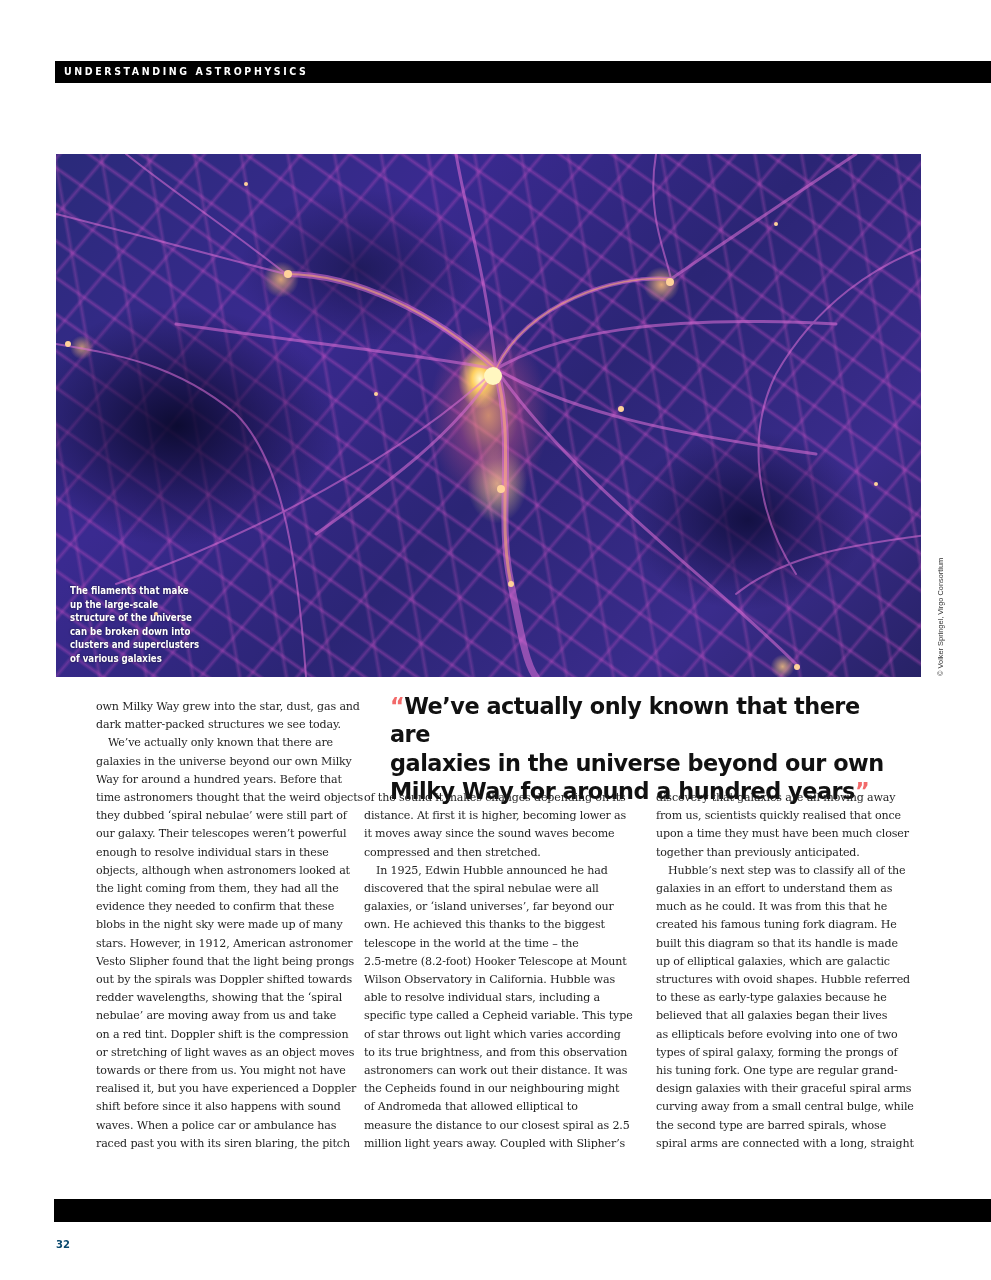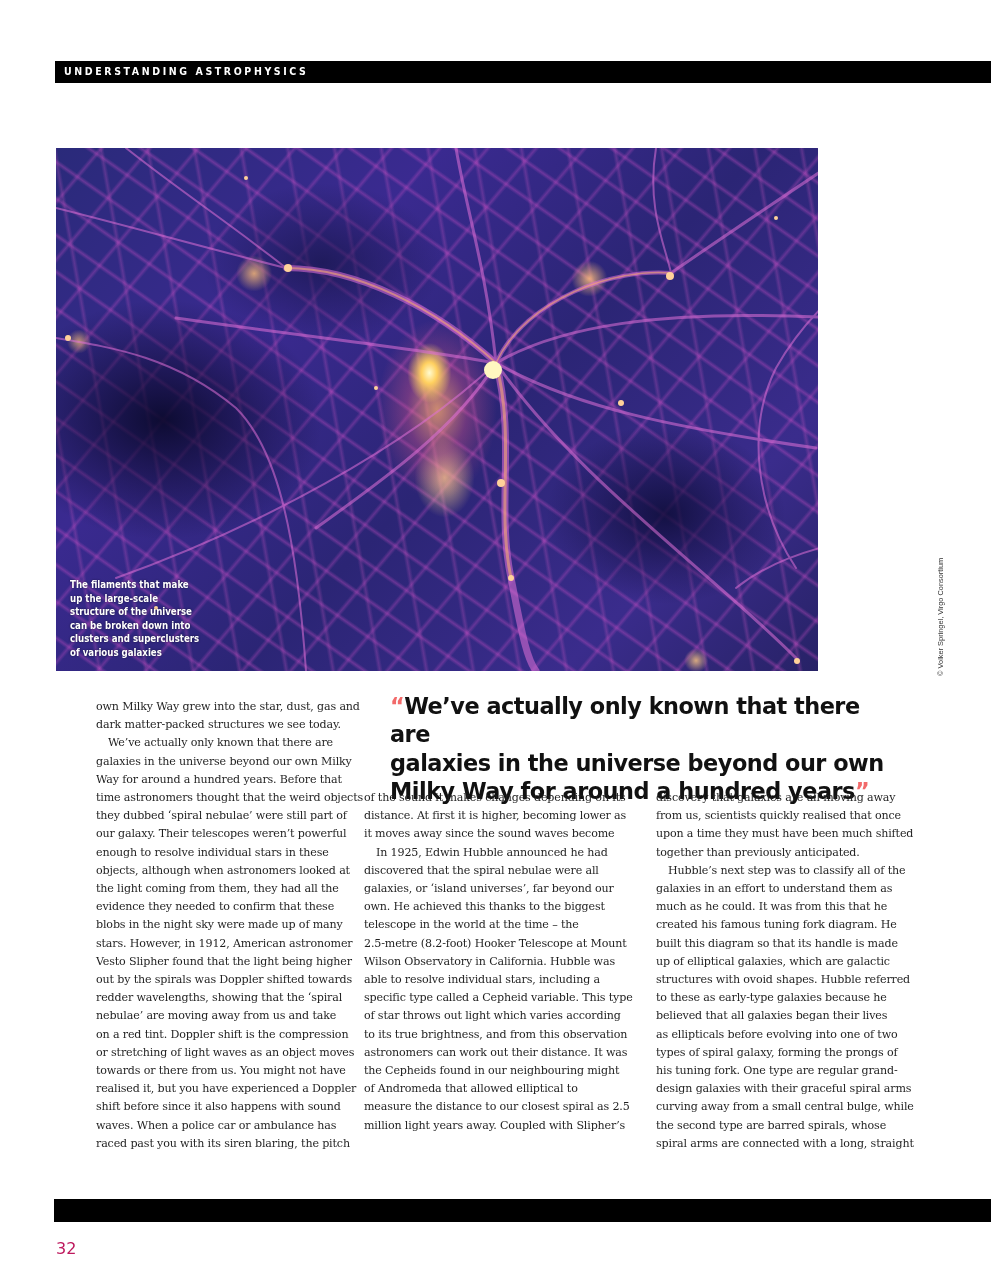--- a/index.html
+++ b/index.html
@@ -12,21 +12,21 @@
     background:#000;
     text-align:center;
   }
   .top-bar .label {
     position:absolute; left:9px; top:4px;
     font-family:"DejaVu Sans Condensed","DejaVu Sans",sans-serif;
     font-weight:bold; font-size:10.5px; letter-spacing:2.6px;
     color:#fff; white-space:nowrap;
   }
   .hero {
-    position:absolute; left:56px; top:148px; width:762px; height:523px;
+    position:absolute; left:56px; top:154px; width:865px; height:523px;
     overflow:hidden;
     background:
       radial-gradient(ellipse 22px 30px at 49% 43%, #fffbd0 0%, #ffd060 35%, rgba(255,120,80,0.0) 100%),
       radial-gradient(ellipse 60px 90px at 50% 50%, rgba(255,170,110,0.75) 0%, rgba(230,90,140,0.35) 50%, rgba(0,0,0,0) 100%),
       radial-gradient(ellipse 30px 40px at 51% 63%, rgba(255,210,140,0.8) 0%, rgba(0,0,0,0) 100%),
       radial-gradient(circle 18px at 70% 25%, rgba(255,190,120,0.85) 0%, rgba(0,0,0,0) 100%),
       radial-gradient(circle 18px at 26% 24%, rgba(255,190,120,0.8) 0%, rgba(0,0,0,0) 100%),
       radial-gradient(circle 12px at 3% 37%, rgba(255,190,120,0.7) 0%, rgba(0,0,0,0) 100%),
       radial-gradient(circle 12px at 84% 98%, rgba(255,200,130,0.8) 0%, rgba(0,0,0,0) 100%),
       radial-gradient(ellipse 160px 120px at 14% 52%, rgba(8,8,40,0.9) 0%, rgba(0,0,0,0) 100%),
@@ -69,21 +69,21 @@
     letter-spacing:-0.5px;
   }
   .pullquote .qmark { color:#f26a6a; }
   .bottom-bar {
     position:absolute; left:54px; top:1199px; width:937px; height:23px;
     background:#000;
   }
   .page-num {
     position:absolute; left:56px; top:1239px;
     font-family:"DejaVu Sans","Liberation Sans",sans-serif;
-    font-weight:normal; font-size:16px; color:#be185d;
+    font-weight:bold; font-size:10px; color:#0c4a6e;
   }
 </style>
 </head>
 <body>
 
 <div class="top-bar">
   <span class="label">UNDERSTANDING ASTROPHYSICS</span>
 </div>
 
 <div class="hero" role="img" aria-label="Simulation of the cosmic web: glowing magenta and orange filaments of galaxies on a deep blue background">
@@ -154,57 +154,58 @@
     <span class="line">Way for around a hundred years. Before that</span>
     <span class="line">time astronomers thought that the weird objects</span>
     <span class="line">they dubbed ‘spiral nebulae’ were still part of</span>
     <span class="line">our galaxy. Their telescopes weren’t powerful</span>
     <span class="line">enough to resolve individual stars in these</span>
     <span class="line">objects, although when astronomers looked at</span>
     <span class="line">the light coming from them, they had all the</span>
     <span class="line">evidence they needed to confirm that these</span>
     <span class="line">blobs in the night sky were made up of many</span>
     <span class="line">stars. However, in 1912, American astronomer</span>
-    <span class="line">Vesto Slipher found that the light being higher</span>
+    <span class="line">Vesto Slipher found that the light being prongs</span>
     <span class="line">out by the spirals was Doppler shifted towards</span>
     <span class="line">redder wavelengths, showing that the ‘spiral</span>
     <span class="line">nebulae’ are moving away from us and take</span>
     <span class="line">on a red tint. Doppler shift is the compression</span>
     <span class="line">or stretching of light waves as an object moves</span>
     <span class="line">towards or there from us. You might not have</span>
     <span class="line">realised it, but you have experienced a Doppler</span>
     <span class="line">shift before since it also happens with sound</span>
     <span class="line">waves. When a police car or ambulance has</span>
     <span class="line">raced past you with its siren blaring, the pitch</span>
   </div>
 <div class="col col2">
     <span class="line">of the sound it makes changes depending on its</span>
     <span class="line">distance. At first it is higher, becoming lower as</span>
     <span class="line">it moves away since the sound waves become</span>
+    <span class="line">compressed and then stretched.</span>
     <span class="line indent">In 1925, Edwin Hubble announced he had</span>
     <span class="line">discovered that the spiral nebulae were all</span>
     <span class="line">galaxies, or ‘island universes’, far beyond our</span>
     <span class="line">own. He achieved this thanks to the biggest</span>
     <span class="line">telescope in the world at the time – the</span>
     <span class="line">2.5-metre (8.2-foot) Hooker Telescope at Mount</span>
     <span class="line">Wilson Observatory in California. Hubble was</span>
     <span class="line">able to resolve individual stars, including a</span>
     <span class="line">specific type called a Cepheid variable. This type</span>
     <span class="line">of star throws out light which varies according</span>
     <span class="line">to its true brightness, and from this observation</span>
     <span class="line">astronomers can work out their distance. It was</span>
     <span class="line">the Cepheids found in our neighbouring might</span>
     <span class="line">of Andromeda that allowed elliptical to</span>
     <span class="line">measure the distance to our closest spiral as 2.5</span>
     <span class="line">million light years away. Coupled with Slipher’s</span>
   </div>
 <div class="col col3">
     <span class="line">discovery that galaxies are all moving away</span>
     <span class="line">from us, scientists quickly realised that once</span>
-    <span class="line">upon a time they must have been much shifted</span>
+    <span class="line">upon a time they must have been much closer</span>
     <span class="line">together than previously anticipated.</span>
     <span class="line indent">Hubble’s next step was to classify all of the</span>
     <span class="line">galaxies in an effort to understand them as</span>
     <span class="line">much as he could. It was from this that he</span>
     <span class="line">created his famous tuning fork diagram. He</span>
     <span class="line">built this diagram so that its handle is made</span>
     <span class="line">up of elliptical galaxies, which are galactic</span>
     <span class="line">structures with ovoid shapes. Hubble referred</span>
     <span class="line">to these as early-type galaxies because he</span>
     <span class="line">believed that all galaxies began their lives</span>

